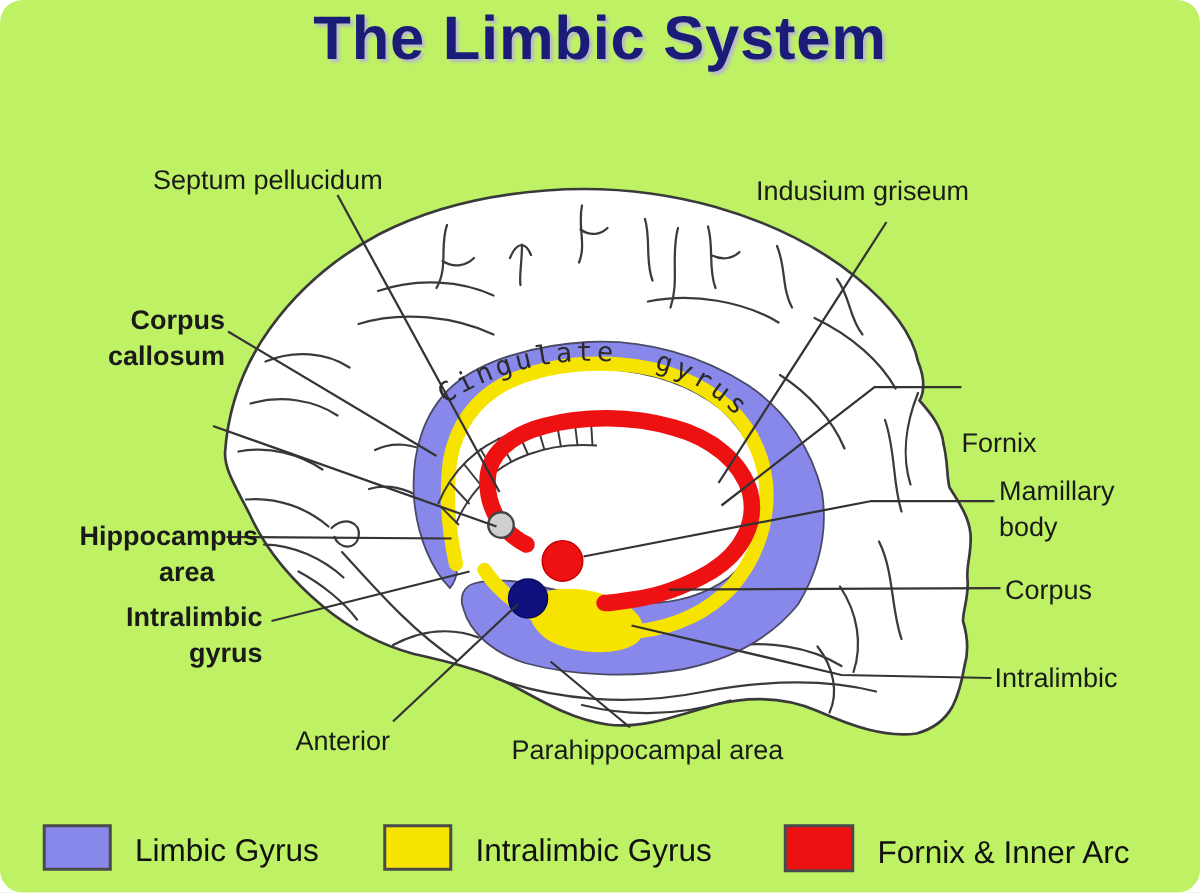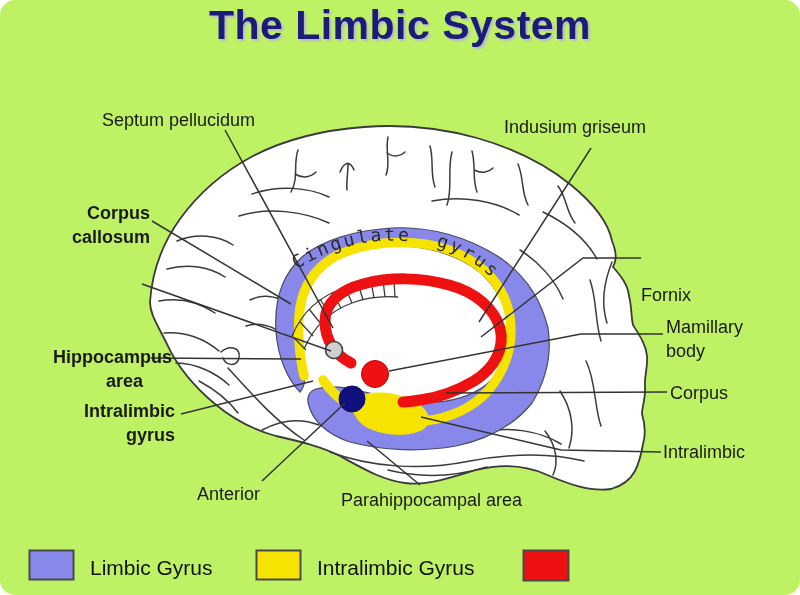--- a/index.html
+++ b/index.html
@@ -145,15 +145,16 @@
   <div class="legend-item" style="left:255px;">
     <svg width="47" height="32">
       <rect x="1.5" y="1.5" width="44" height="29" stroke="#4a4a4a" stroke-width="2" fill="#f6e400"></rect>
     </svg>
     <span class="txt">Intralimbic Gyrus</span>
   </div>
   <div class="legend-item" style="left:522px;">
     <svg width="48" height="33">
       <rect x="1.5" y="1.5" width="45" height="30" stroke="#4a4a4a" stroke-width="2" fill="#ee1111"></rect>
     </svg>
+    <span class="txt">Fornix &amp; Inner Arc</span>
   </div>
 
 </div>
 
 </body></html>

